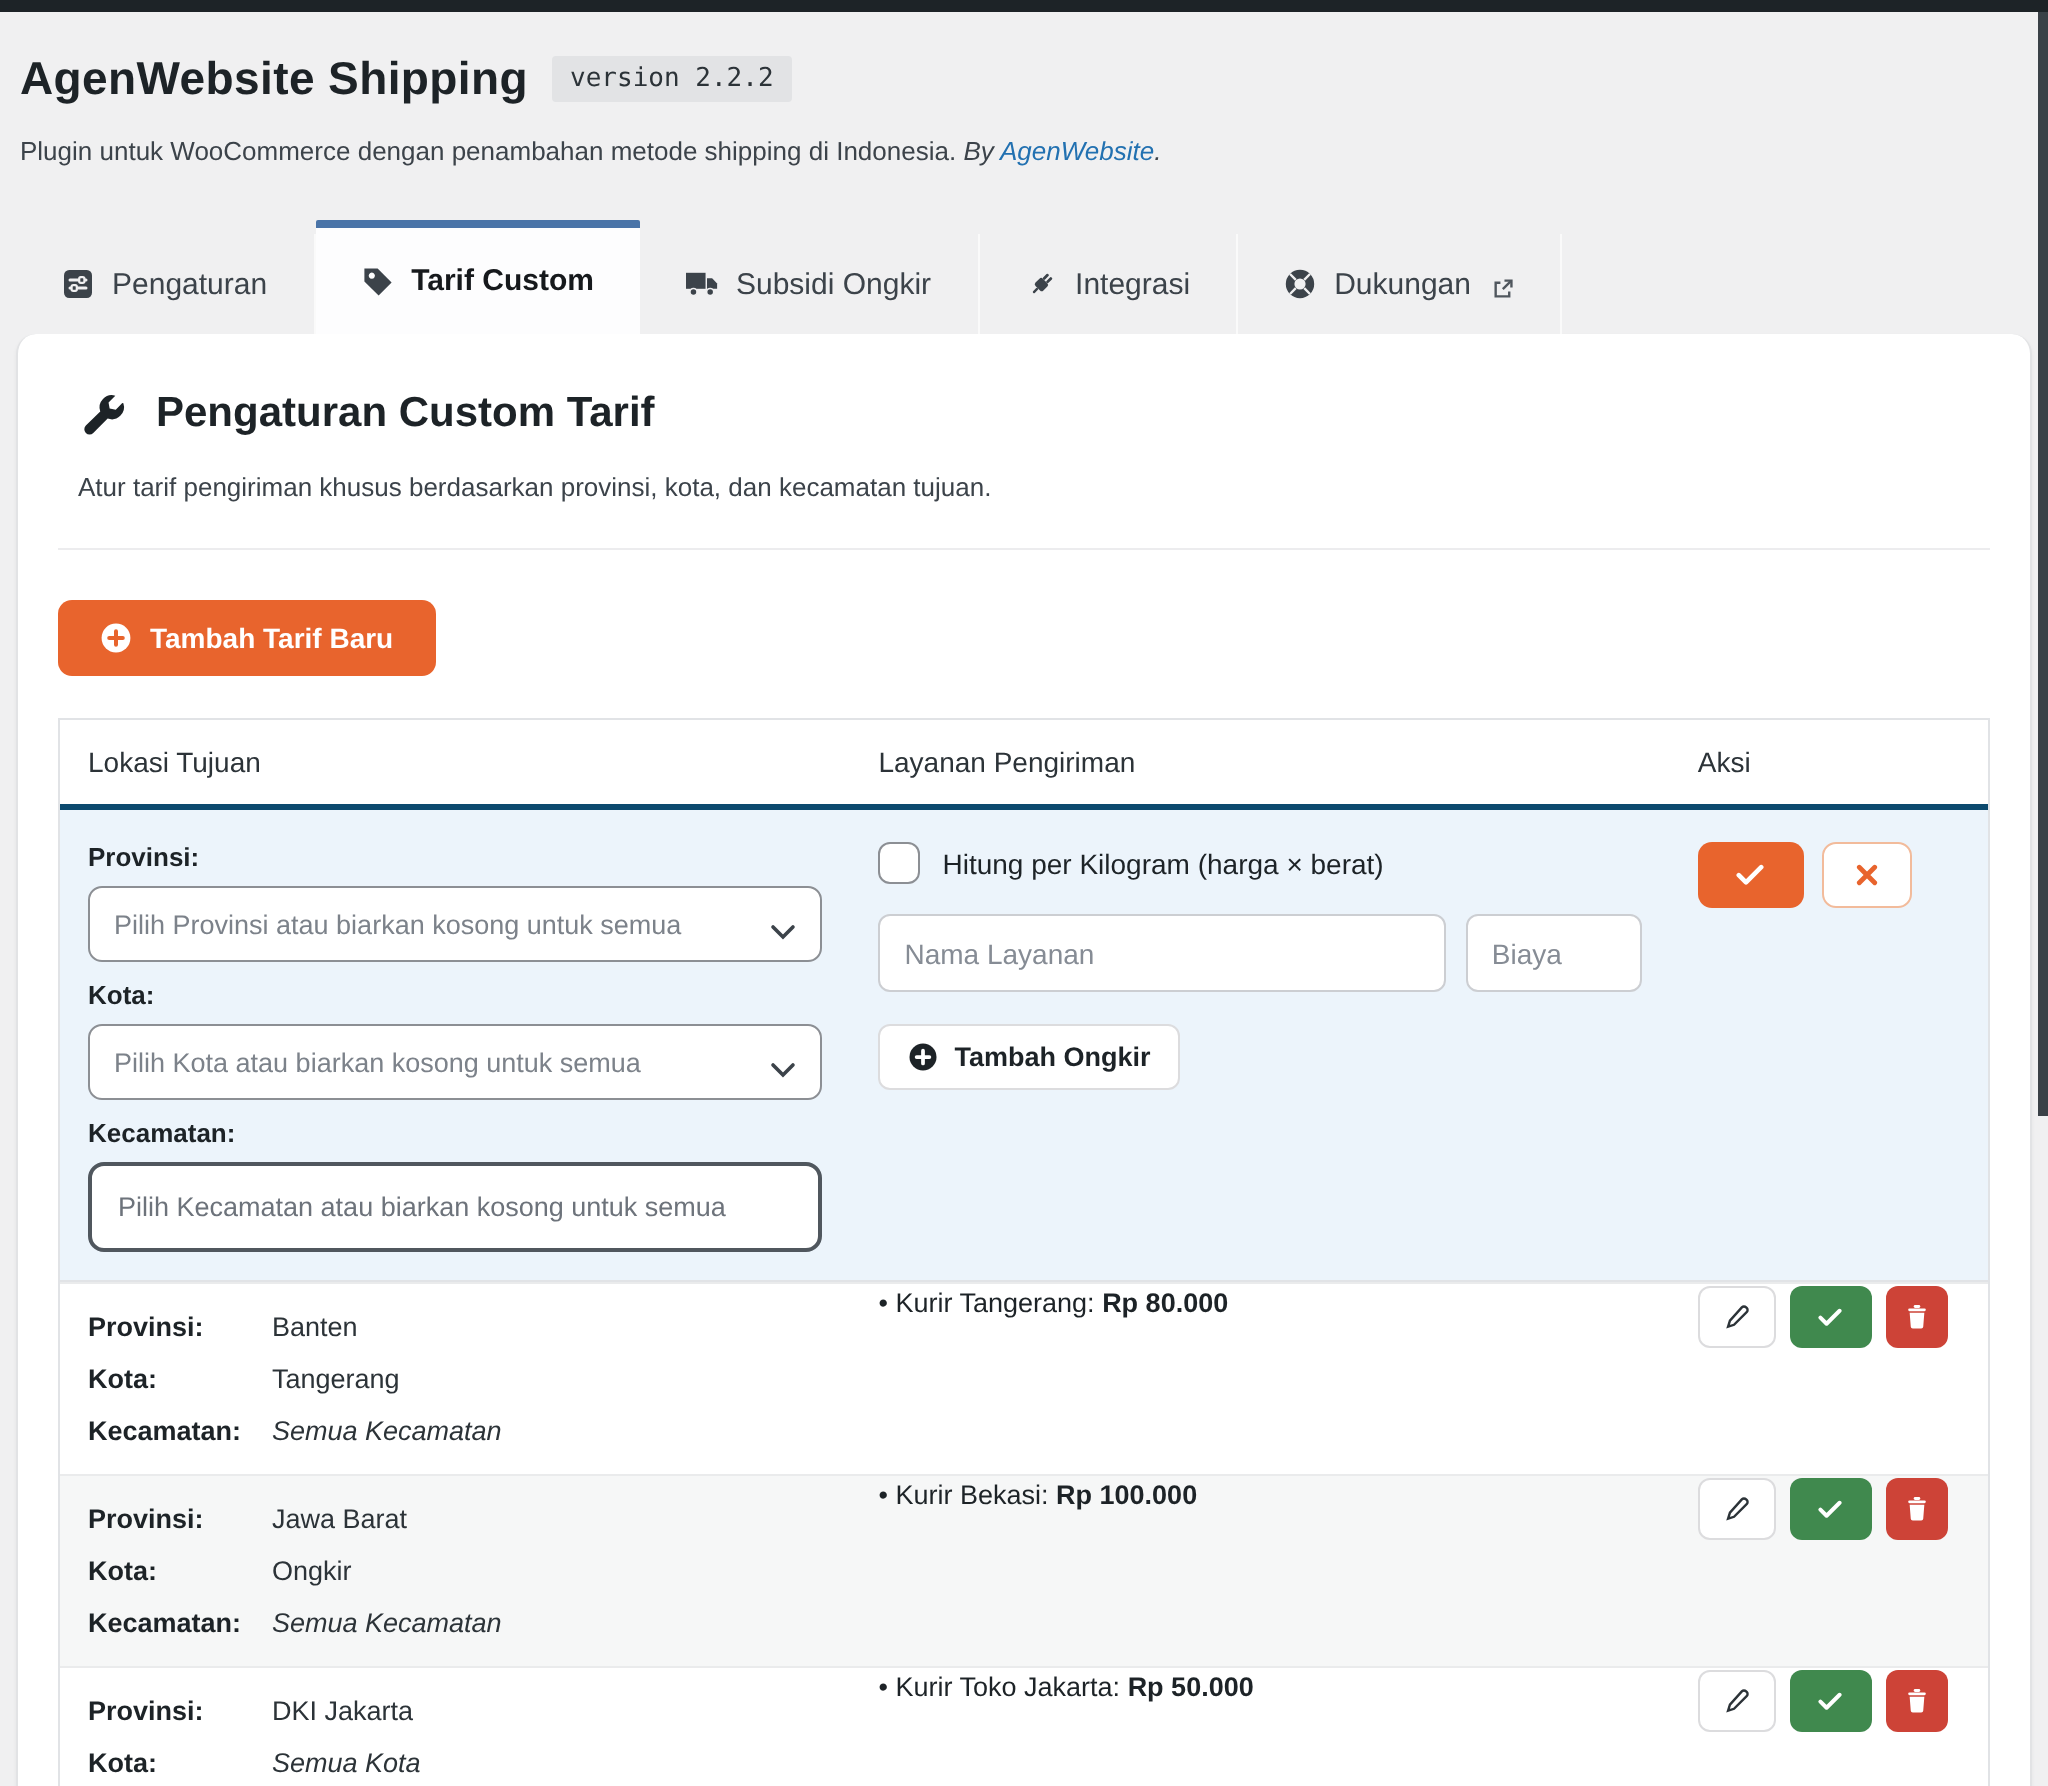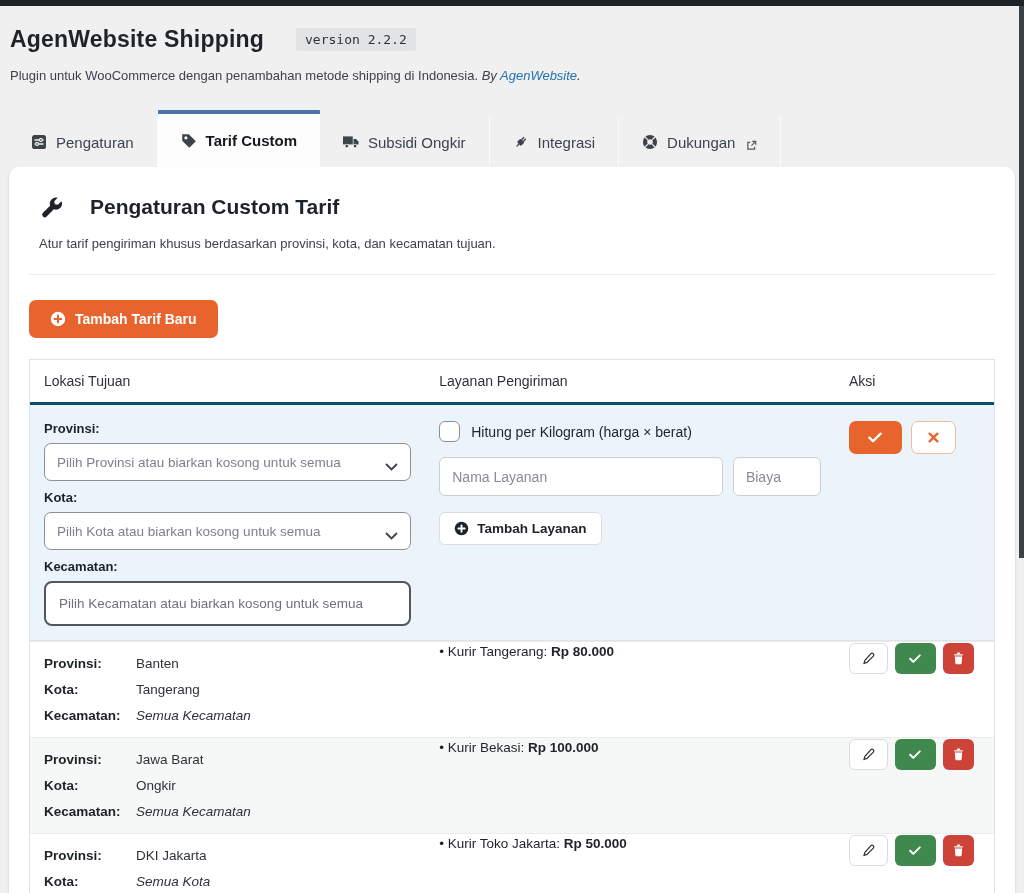--- a/index.html
+++ b/index.html
@@ -16,21 +16,21 @@
     background: #3a4147; z-index: 50;
   }
 
   
   .page-header { padding: 20px 12px 0 10px; }
   .title-line { display: flex; align-items: center; gap: 12px; }
   .page-title { font-size: 23px; font-weight: bold; color: #1d2327; letter-spacing: .2px; }
   .version-badge {
     font-family: "DejaVu Sans Mono", monospace;
     font-size: 13px; color: #2c3338;
-    background: #e2e3e5; padding: 4px 9px; border-radius: 2px; margin-left: 20px;
+    background: #e2e3e5; padding: 4px 9px; border-radius: 2px;
   }
   .page-desc { margin-top: 15px; font-size: 13px; color: #3c434a; }
   .page-desc .by { font-style: italic; }
   .page-desc a { color: #2271b1; font-style: italic; cursor: pointer; }
 
   
   .tabs { display: flex; align-items: flex-end; padding-left: 8px; margin-top: 27px; height: 57px; }
   .tab {
     display: flex; align-items: center; gap: 9px;
     height: 50px; padding: 0 23px;
@@ -48,21 +48,21 @@
 
   
   .panel {
     margin: 0 8px; background: #fff;
     border: 1px solid #e2e3e5; border-top: none;
     border-radius: 10px; border-top-left-radius: 10px;
     box-shadow: 0 1px 2px rgba(0,0,0,.05);
     padding: 22px 20px 20px 20px;
     min-height: 700px;
   }
-  .section-head { display: flex; align-items: center; gap: 27px; margin: 6px 0 0 10px; }
+  .section-head { display: flex; align-items: center; gap: 15px; margin: 6px 0 0 10px; }
   .wrench { width: 24px; height: 24px; color: #1d2327; }
   .section-title { font-size: 21px; font-weight: bold; color: #1d2327; }
   .section-desc { font-size: 13px; color: #3c434a; margin: 17px 0 0 10px; }
   .divider { border: none; border-top: 1px solid #ececee; margin: 23px 0 0 0; }
 
   .btn-add-tariff {
     display: inline-flex; align-items: center; gap: 9px;
     background: #e8642d; color: #fff; border: none; cursor: pointer;
     font-size: 14px; font-weight: bold; font-family: inherit;
     padding: 11px 21px; border-radius: 7px; margin: 25px 0 0 0;
@@ -294,21 +294,21 @@
           <input class="input-box nama-input" placeholder="Nama Layanan" style="">
           <input class="input-box biaya-input" placeholder="Biaya" style="">
         </div>
         <button class="btn-add-service">
           <span class="plus-icn">
             <svg viewBox="0 0 16 16">
                 <circle cx="8" cy="8" r="7.2" fill="#1d2327"></circle>
                 <path d="M8 4.6v6.8M4.6 8h6.8" stroke="#fff" stroke-width="2" stroke-linecap="round"></path>
               </svg>
           </span>
-          <span>Tambah Layanan</span>
+          <span>Tambah Ongkir</span>
         </button>
       </div>
 
       <div class="tcell editor-actions">
         <button class="btn-confirm">
           <span style="display:inline-flex;width:14px;">
             <svg viewBox="0 0 14 11" fill="none" stroke="#fff" stroke-width="2.3" stroke-linecap="round" stroke-linejoin="round">
                 <path d="M1.4 5.6 5 9.2 12.6 1.6"></path>
               </svg>
           </span>

